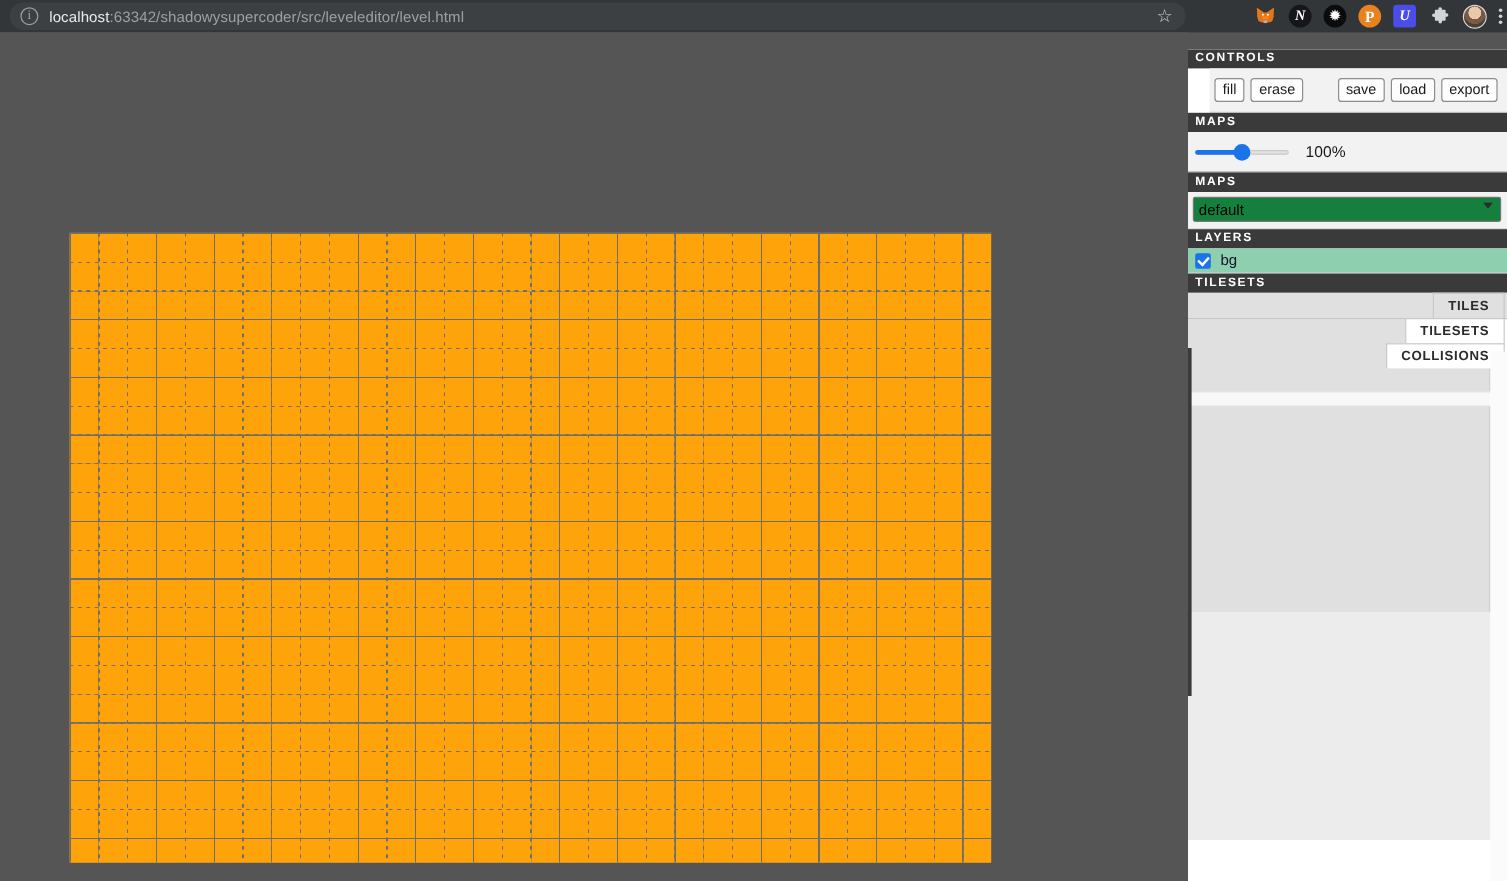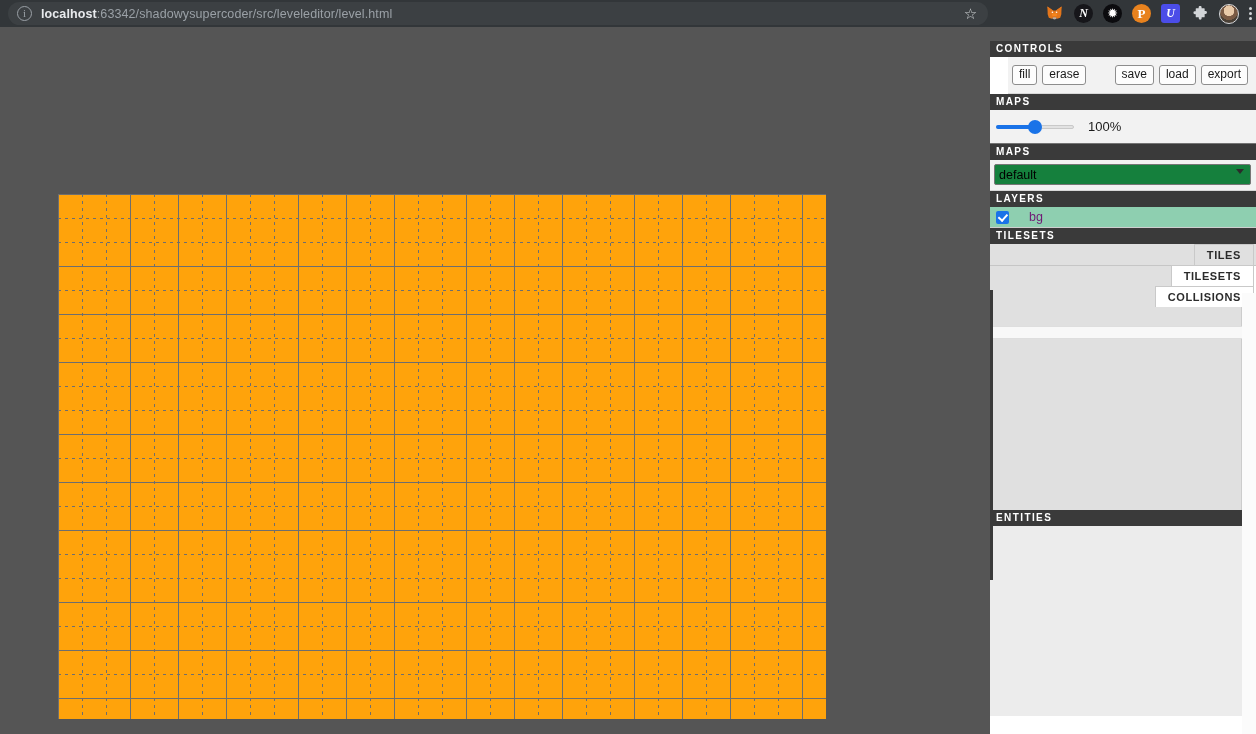--- a/index.html
+++ b/index.html
@@ -35,21 +35,21 @@
     font-family: "Liberation Serif", serif;
     flex: none;
   }
   .url-text {
     margin-left: 9px;
     font-size: 12.5px;
     color: #9aa0a6;
     white-space: nowrap;
     letter-spacing: 0.1px;
   }
-  .url-text .host { color: #e8eaed; font-weight: bold; }
+  .url-text .host { color: #e8eaed; font-weight: normal; }
   .star-icon {
     position: absolute; left: 962px; top: 5px;
     width: 17px; height: 17px;
     color: #cfd2d4; font-size: 15px; line-height: 17px; text-align: center;
   }
   .ext-strip {
     position: absolute; right: 4px; top: 0;
     height: 27px; display: flex; align-items: center; gap: 10px;
   }
   .ext {
@@ -233,21 +233,21 @@
   }
   .checkbox::after {
     content: "";
     position: absolute;
     left: 4px; top: 1px;
     width: 3.5px; height: 7px;
     border: solid #fff;
     border-width: 0 2px 2px 0;
     transform: rotate(42deg);
   }
-  .layer-label { margin-left: 20px; font-size: 12.5px; color: #701a75; }
+  .layer-label { margin-left: 8px; font-size: 12.5px; color: #0f172a; }
 
   .tab-strip {
     background: #e0e0e0;
     height: 22px;
     display: flex;
     align-items: flex-end;
     padding-left: 3px;
     border-bottom: 1px solid #c6c6c6;
     position: relative;
     flex-direction: column;
@@ -400,18 +400,17 @@
   <div class="tab-strip">
     <div class="tab active">TILES</div>
     <div class="tab">TILESETS</div>
     <div class="tab">COLLISIONS</div>
   </div>
 
   <div class="tiles-panel-a"></div>
   <div class="tiles-divider"></div>
   <div class="tiles-panel-b"></div>
 
-  <div class="section-header">ENTITIES</div>
   <div class="entities-body"></div>
 
   <div class="left-gutter"></div>
   <div class="panel-edge"></div>
 </div>
 
 </body></html>

